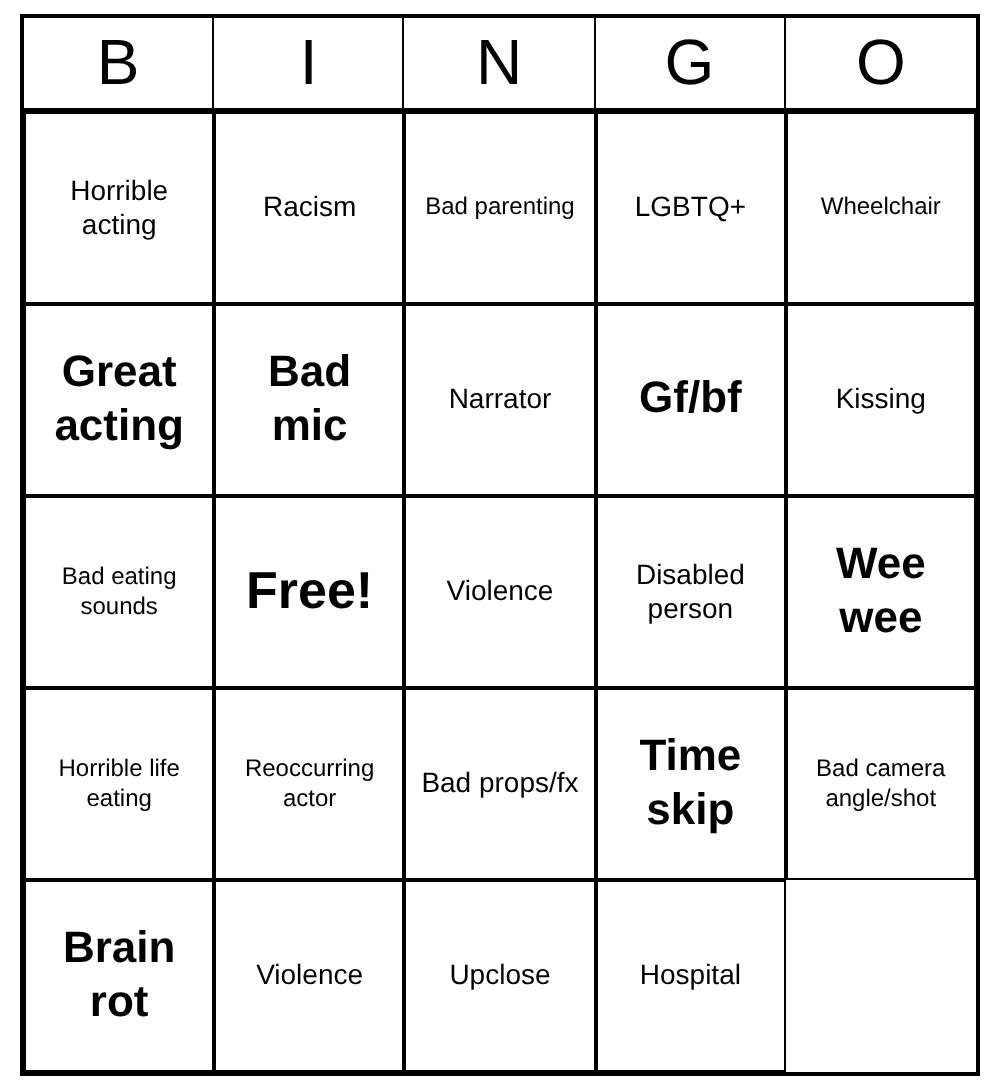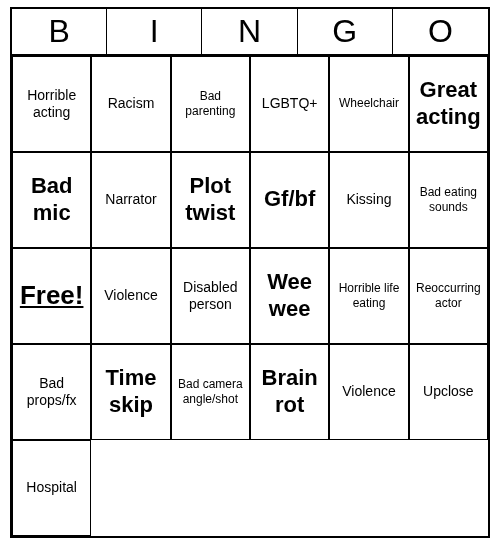--- a/index.html
+++ b/index.html
@@ -37,21 +37,21 @@
       padding: 4px 0;
       border-right: 1px solid #000;
     }
 
     .bingo-header-cell:last-child {
       border-right: none;
     }
 
     .bingo-grid {
       display: grid;
-      grid-template-columns: repeat(6, 1fr);
+      grid-template-columns: repeat(5, 1fr);
       grid-template-rows: repeat(5, 1fr);
     }
 
     .bingo-cell {
       border: 1px solid #000;
       text-align: center;
       display: flex;
       align-items: center;
       justify-content: center;
       height: 96px;
@@ -66,21 +66,20 @@
     }
 
     .bingo-cell.small-text {
       font-size: 12px;
       text-align: center;
     }
 
     .bingo-cell.free {
       font-size: 26px;
       font-weight: bold;
-      text-decoration: underline;
     }
   </style>
 </head>
 <body>
 
 <div class="bingo-card">
   <div class="bingo-header">
   <div class="bingo-header-cell">B</div>
       <div class="bingo-header-cell">I</div>
       <div class="bingo-header-cell">N</div>
@@ -89,21 +88,20 @@
     </div>
   <div class="bingo-grid">
   <div class="bingo-cell">Horrible acting</div>
       <div class="bingo-cell">Racism</div>
       <div class="bingo-cell small-text">Bad parenting</div>
       <div class="bingo-cell">LGBTQ+</div>
       <div class="bingo-cell small-text">Wheelchair</div>
       <div class="bingo-cell large-text">Great acting</div>
       <div class="bingo-cell large-text">Bad mic</div>
       <div class="bingo-cell">Narrator</div>
-      <div class="bingo-cell large-text">Plot twist</div>
       <div class="bingo-cell large-text">Gf/bf</div>
       <div class="bingo-cell">Kissing</div>
       <div class="bingo-cell small-text">Bad eating sounds</div>
       <div class="bingo-cell free">Free!</div>
       <div class="bingo-cell">Violence</div>
       <div class="bingo-cell">Disabled person</div>
       <div class="bingo-cell large-text">Wee wee</div>
       <div class="bingo-cell small-text">Horrible life eating</div>
       <div class="bingo-cell small-text">Reoccurring actor</div>
       <div class="bingo-cell">Bad props/fx</div>

